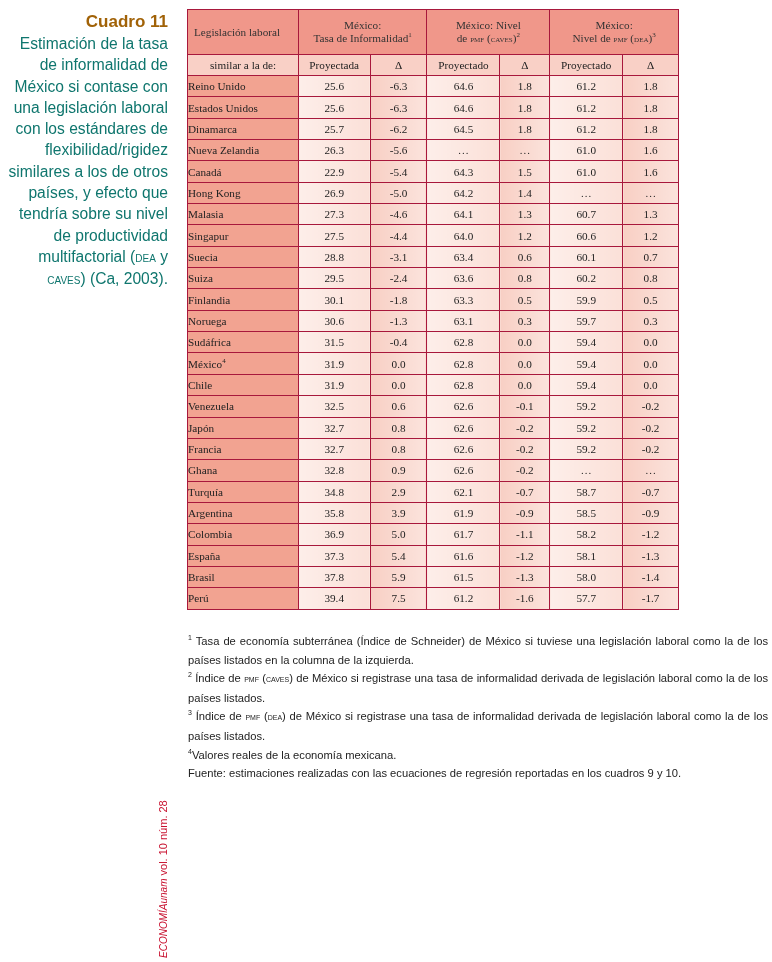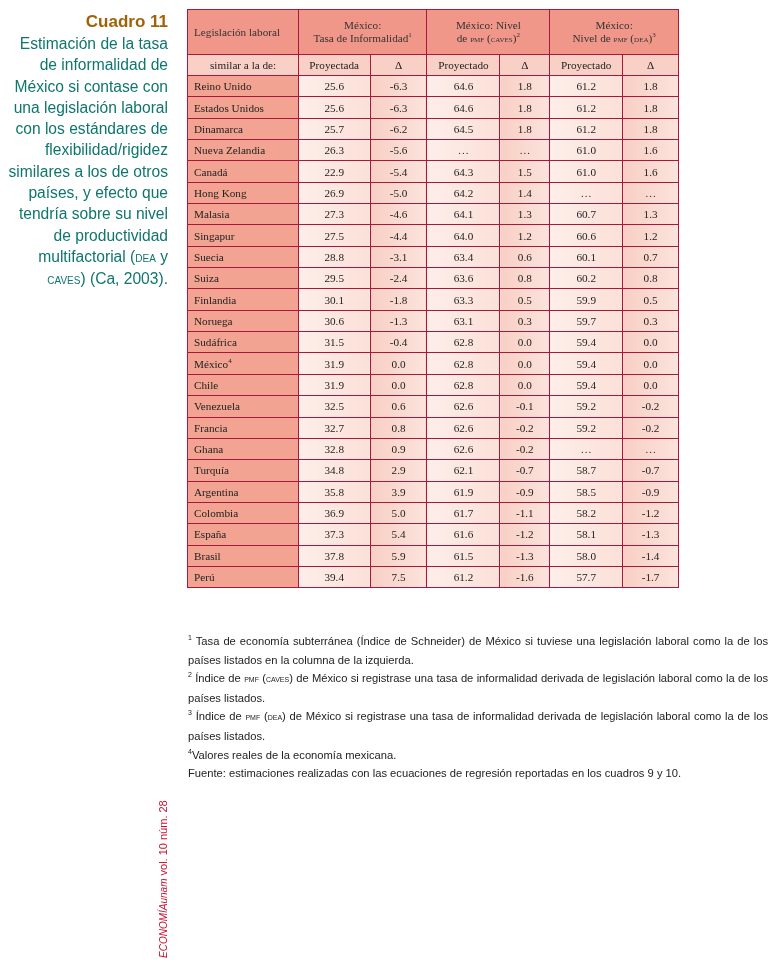--- a/index.html
+++ b/index.html
@@ -24,21 +24,21 @@
     font-size: 11.2px; color: #222; font-family: Liberation Serif, serif;
   }
   table.main td, table.main th {
     border: 1px solid #a8183c; padding: 0; font-weight: normal;
   }
   .h1 th { background: #f0978a; height: 44px; line-height: 13px; text-align: center; color: #333; }
   .h1 th.first { text-align: left; padding-left: 6px; }
   .h2 td { background: #f9d0c6; height: 20px; text-align: center; }
   .h2 td.first { text-align: left; padding-left: 22px; }
   tr.row td { height: 20.35px; text-align: center; }
-  tr.row td.first { text-align: left; padding-left: 6px; background: #f2a391; }
+  tr.row td.first { text-align: left; background: #f2a391; }
   tr.row td.proj { background: linear-gradient(90deg, #fdeee9, #fbe0d8); }
   tr.row td.delta { background: linear-gradient(90deg, #f8cfc4, #fbe3dc); }
   sup { font-size: 7px; vertical-align: super; line-height: 0; }
 
   .notes {
     position: absolute; left: 188px; top: 632px; width: 580px;
     font-size: 11.2px; line-height: 18.6px; color: #222;
   }
   .notes p { margin: 0; text-align: justify; }
 
@@ -232,20 +232,29 @@
       <tr class="row">
         <td class="first"><span>Venezuela</span></td>
         <td class="proj">32.5</td>
         <td class="delta">0.6</td>
         <td class="proj">62.6</td>
         <td class="delta">-0.1</td>
         <td class="proj">59.2</td>
         <td class="delta">-0.2</td>
       </tr>
       <tr class="row">
+        <td class="first"><span>Japón</span></td>
+        <td class="proj">32.7</td>
+        <td class="delta">0.8</td>
+        <td class="proj">62.6</td>
+        <td class="delta">-0.2</td>
+        <td class="proj">59.2</td>
+        <td class="delta">-0.2</td>
+      </tr>
+      <tr class="row">
         <td class="first"><span>Francia</span></td>
         <td class="proj">32.7</td>
         <td class="delta">0.8</td>
         <td class="proj">62.6</td>
         <td class="delta">-0.2</td>
         <td class="proj">59.2</td>
         <td class="delta">-0.2</td>
       </tr>
       <tr class="row">
         <td class="first"><span>Ghana</span></td>

